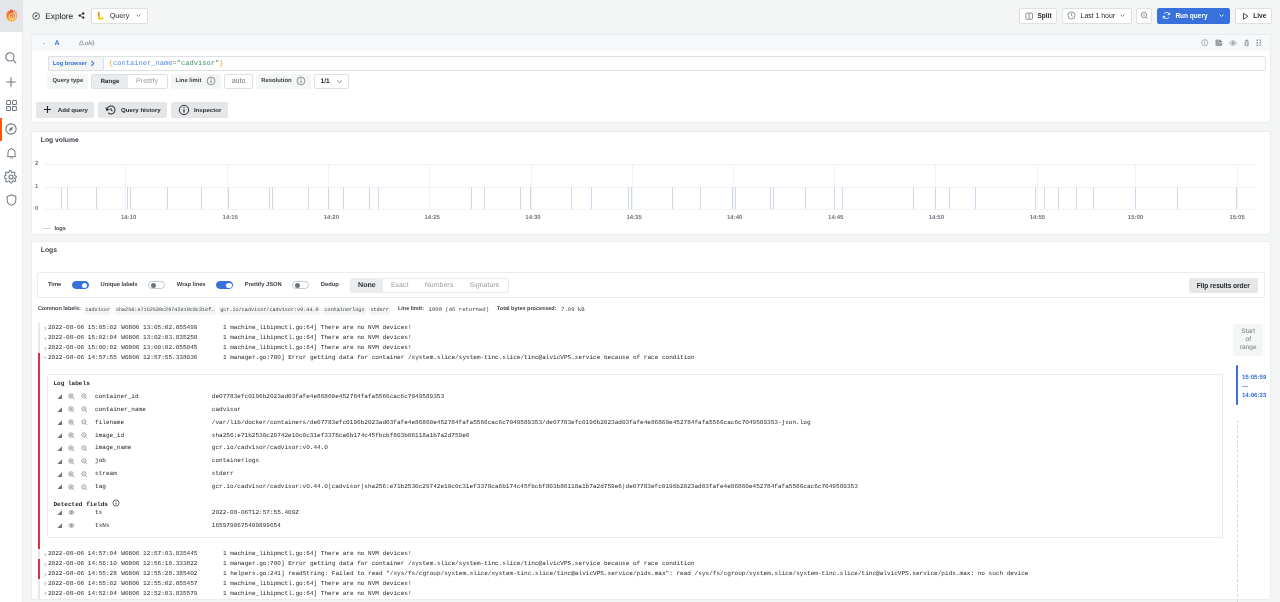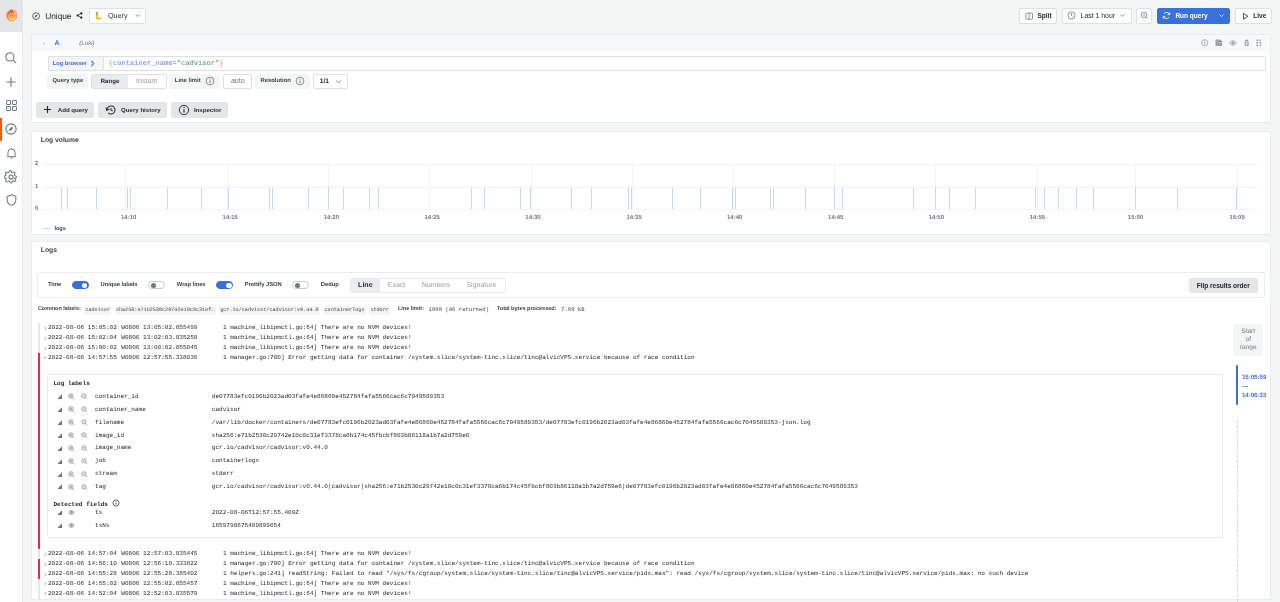--- a/index.html
+++ b/index.html
@@ -207,21 +207,21 @@
 </div>
 
 <div id="topbar">
   <div class="left">
     <span class="ticon">
       <svg width="8.2" height="8.2" viewBox="0 0 24 24">
           <circle cx="12" cy="12" r="9.9" fill="none" stroke="#24292e" stroke-width="2.1"></circle>
           <path d="M16.6 7.4 13.4 13.4 7.4 16.6 10.6 10.6Z" fill="#24292e"></path>
         </svg>
     </span>
-    <span class="page-title">Unique</span>
+    <span class="page-title">Explore</span>
     <span>
       <svg width="7" height="7" viewBox="0 0 24 24" fill="none" stroke="#24292e" stroke-width="2.4">
           <circle cx="18" cy="5" r="2.9" fill="#24292e"></circle>
           <circle cx="6" cy="12" r="2.9" fill="#24292e"></circle>
           <circle cx="18" cy="19" r="2.9" fill="#24292e"></circle>
           <path d="M8.4 10.6l7.3-4.2M8.4 13.4l7.3 4.2"></path>
         </svg>
     </span>
     <div class="ds-picker">
       <span>
@@ -370,21 +370,21 @@
           <span class="tok-label">container_name</span>
           <span class="tok-op">=</span>
           <span class="tok-string">"cadvisor"</span>
           <span class="tok-brace">}</span>
       </div>
     </div>
     <div class="opt-row">
       <span class="opt-label">Query type</span>
       <div class="radiogrp">
         <span class="ro sel">Range</span>
-        <span class="ro">Instant</span>
+        <span class="ro">Prettify</span>
       </div>
       <span class="opt-label">
         <span>Line limit</span>
         <span>
             <svg width="10" height="10" viewBox="0 0 16 16" fill="none" stroke="#6e7780" stroke-width="1.3">
               <circle cx="8" cy="8" r="6.2"></circle>
               <path d="M8 7.2v4" stroke-width="1.6"></path>
               <circle cx="8" cy="4.9" r=".85" fill="#6e7780" stroke="none"></circle>
             </svg>
           </span>
@@ -554,21 +554,21 @@
           </span>
       </div>
       <div class="ctrl">
         <span class="cl">Prettify JSON</span>
         <span class="toggle">
             <span class="knob"></span>
           </span>
       </div>
       <span class="dedup-label">Dedup</span>
       <div class="dedup">
-        <span class="d sel">Line</span>
+        <span class="d sel">None</span>
         <span class="d">Exact</span>
         <span class="d">Numbers</span>
         <span class="d">Signature</span>
       </div>
       <button class="flip">Flip results order</button>
     </div>
     <div class="meta">
       <span class="mk">Common labels:</span>
       <span id="commonlabels"><span class="chip">cadvisor</span><span class="chip">sha256:e71b2530c29742e10c0c31ef…</span><span class="chip">gcr.io/cadvisor/cadvisor:v0.44.0</span><span class="chip">containerlogs</span><span class="chip">stderr</span></span>
       <span class="sep"></span>

